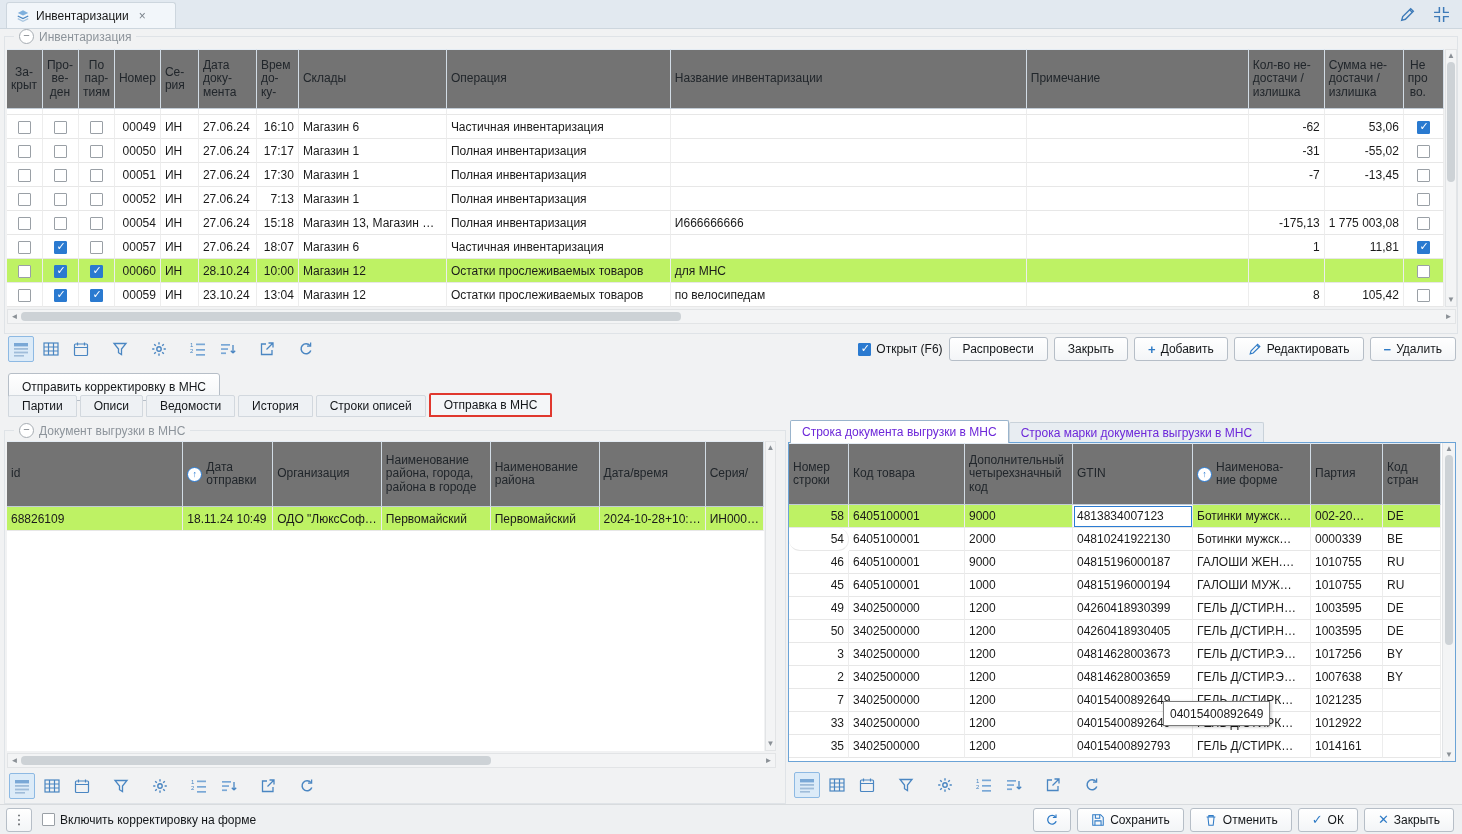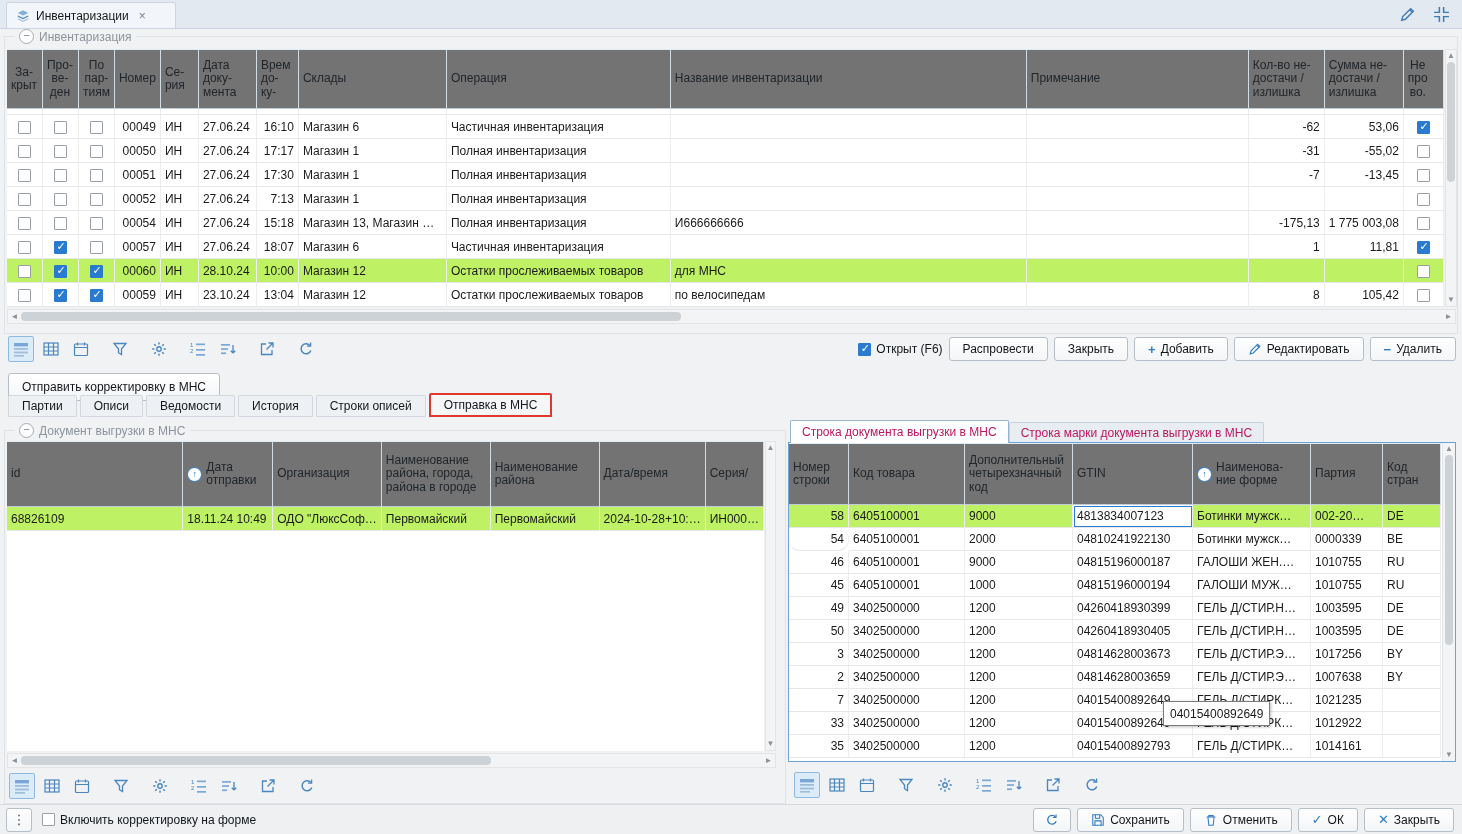--- a/index.html
+++ b/index.html
@@ -80,21 +80,21 @@
 
   
   .left-panel{left:4px;top:430px;width:780px;height:372px;}
   .left-tbl{left:2px;top:10px;width:757px;height:310px;}
   .left-vscroll{left:760px;top:10px;width:11px;height:310px;}
   .left-hscroll{left:2px;top:322px;width:769px;height:15px;}
   .left-toolbar{position:absolute;left:4px;top:342px;}
 
   .right-panel{position:absolute;left:788px;top:420px;width:670px;height:382px;}
   .rtabs{position:absolute;left:2px;top:0;height:23px;display:flex;align-items:flex-end;}
-  .rtab{height:21px;display:inline-flex;align-items:center;padding:0 11px;background:#e8edf2;border:1px solid #c9d2da;border-bottom:none;border-radius:2px 2px 0 0;color:#be185d;box-sizing:border-box;}
+  .rtab{height:21px;display:inline-flex;align-items:center;padding:0 11px;background:#e8edf2;border:1px solid #c9d2da;border-bottom:none;border-radius:2px 2px 0 0;color:#6d28d9;box-sizing:border-box;}
   .rtab.active{background:#ffffff;border-color:#9ab4cc;height:23px;z-index:3;position:relative;}
   .rgrid{position:absolute;left:0;top:22px;width:668px;height:320px;background:#fff;border:1px solid #6ba3d6;box-sizing:border-box;}
   .right-vscroll{position:absolute;left:653px;top:0;width:13px;height:318px;border:none;border-left:1px solid #e2e4e6;}
   .cell-tooltip{position:absolute;left:374px;top:258px;height:21px;background:#fff;border:1px solid #7b7b7b;padding:1px 6px;display:flex;align-items:center;box-shadow:1px 1px 3px rgba(0,0,0,.25);z-index:5;}
   .right-toolbar{position:absolute;left:6px;top:352px;}
 
   
   .status-bar{position:absolute;left:0;top:804px;width:1462px;height:30px;background:#eef0f2;border-top:1px solid #d8dbde;display:flex;align-items:center;padding:0 6px;box-sizing:border-box;gap:10px;}
   .kebab{width:26px;height:24px;background:linear-gradient(#fff,#f3f5f7);border:1px solid #b6bec7;border-radius:3px;font-size:13px;color:#3a3f44;display:inline-flex;align-items:center;justify-content:center;}
   .sb-right{margin-left:auto;display:flex;align-items:center;gap:6px;padding-right:2px;}

